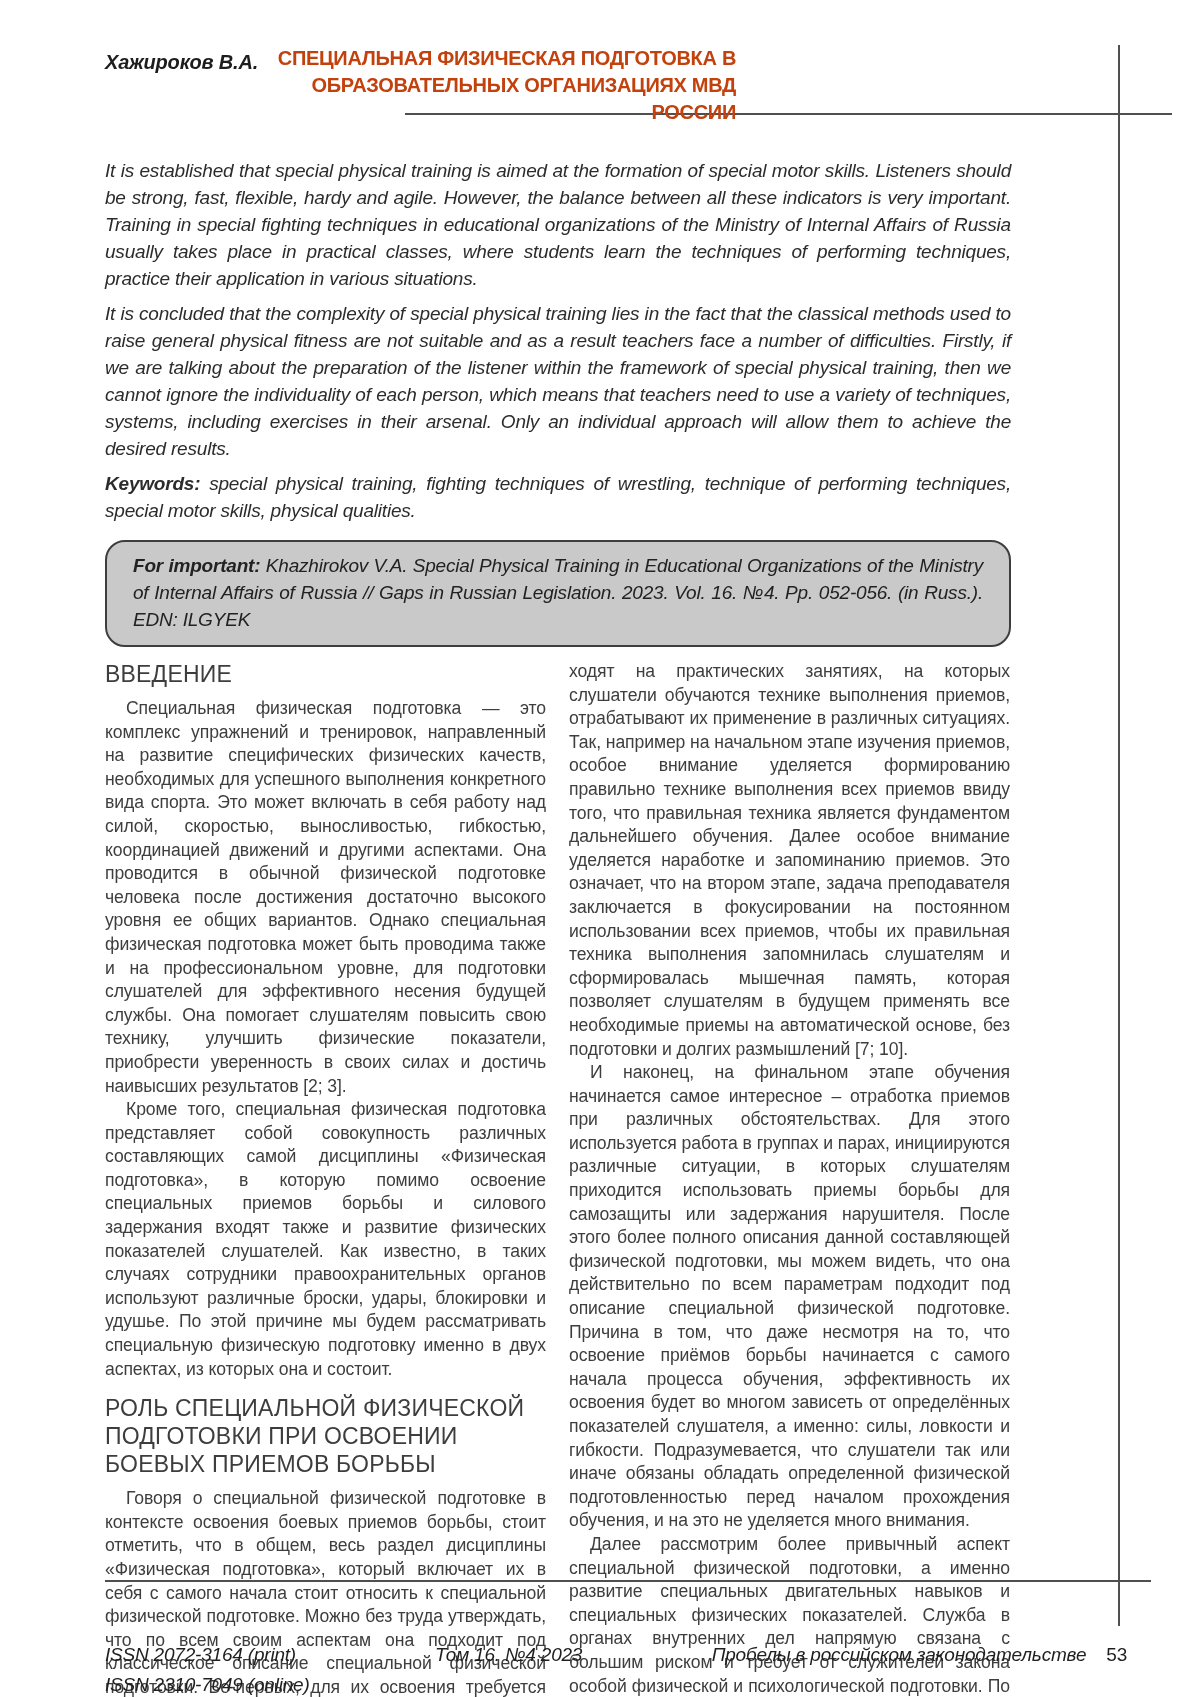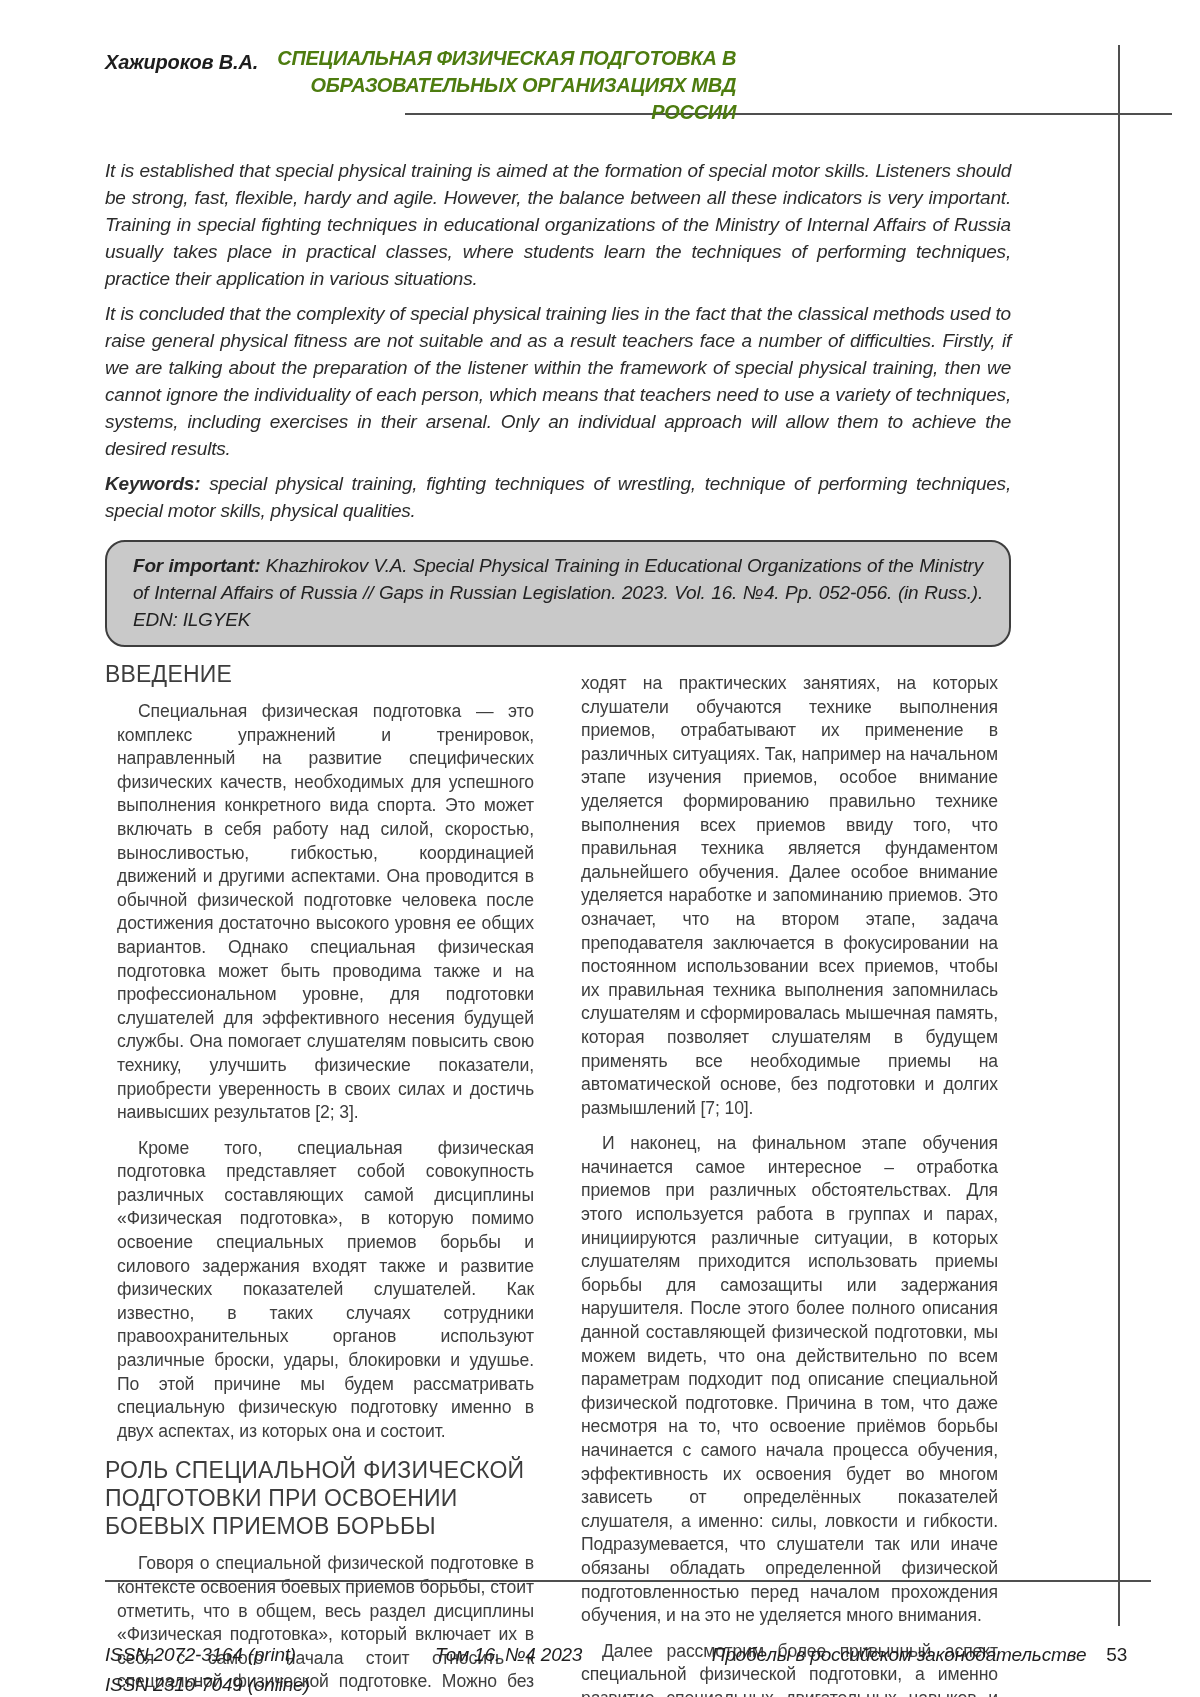--- a/index.html
+++ b/index.html
@@ -8,38 +8,38 @@
     overflow:hidden; font-family:"Liberation Sans", sans-serif; color:#3a3a3a;
   }
   .vline { position:absolute; left:1118px; top:45px; width:2px; height:1581px; background:#4f4f4f; }
   .header-rule { position:absolute; left:405px; top:113px; width:767px; height:2px; background:#4f4f4f; }
   .footer-rule { position:absolute; left:105px; top:1580px; width:1046px; height:2px; background:#4f4f4f; }
 
   .content { position:absolute; left:105px; top:45px; width:906px; }
 
   .hdr { display:flex; justify-content:flex-start; align-items:flex-start; }
   .author { font-style:italic; font-weight:bold; font-size:20px; line-height:26px; color:#1d1d1d; padding-top:4px; letter-spacing:-0.2px; }
-  .title { width:478px; text-align:right; font-style:italic; font-weight:bold; font-size:20px; line-height:27px; color:#4d7c0f; letter-spacing:-0.3px; }
+  .title { width:478px; text-align:right; font-weight:bold; font-size:20px; line-height:27px; color:#c2410c; letter-spacing:-0.3px; }
 
   .abstract { margin-top:31px; }
   .abstract p { font-style:italic; font-size:19px; line-height:27px; text-align:justify; margin:0 0 8px 0; color:#2c2c2c; letter-spacing:-0.2px; }
   .keywords { margin-top:17px; }
   .blab { font-weight:bold; }
 
   .citation-box {
     margin-top:16px; background:#c9c9c9; border:2px solid #3e3e3e; border-radius:20px;
     padding:10px 26px 12px 26px; font-style:italic; font-size:19px; line-height:27px;
     text-align:justify; color:#222222; letter-spacing:-0.2px;
   }
 
   .columns { display:flex; gap:23px; margin-top:13px; height:1072px; overflow:hidden; }
   .col { width:441px; }
   h2.section { font-size:23px; line-height:28px; font-weight:400; color:#3d3d3d; margin:13px 0 9px 0; letter-spacing:0.2px; }
   h2.first { margin-top:0; }
-  .col p { font-size:17.6px; line-height:23.6px; text-align:justify; margin:12px; color:#3e3e3e; letter-spacing:-0.1px; }
+  .col p { font-size:17.6px; line-height:23.6px; text-align:justify; margin:0; color:#3e3e3e; letter-spacing:-0.1px; }
   .col p.indent { text-indent:21px; }
 
   .pfooter {
     position:absolute; left:105px; top:1640px; width:1022px;
     display:flex; align-items:flex-start;
     font-style:italic; font-size:19px; line-height:30px; color:#1f1f1f; letter-spacing:-0.2px;
   }
   .pfooter .issn { width:330px; }
   .pfooter .vol { width:220px; }
   .pfooter .jrn { margin-left:auto; text-align:right; }

